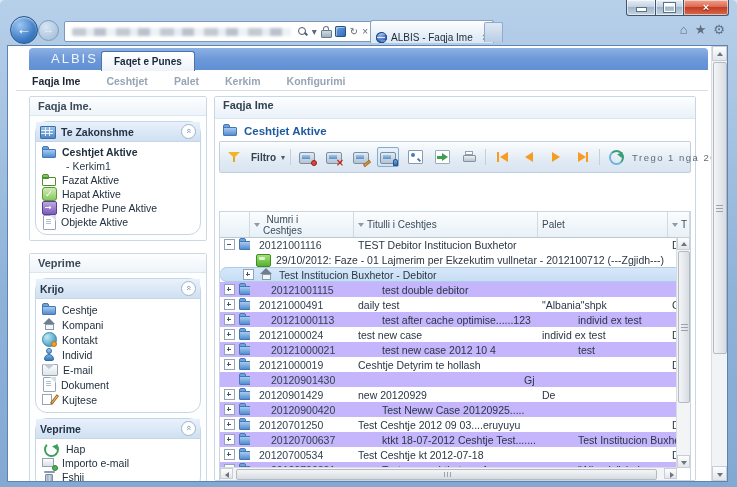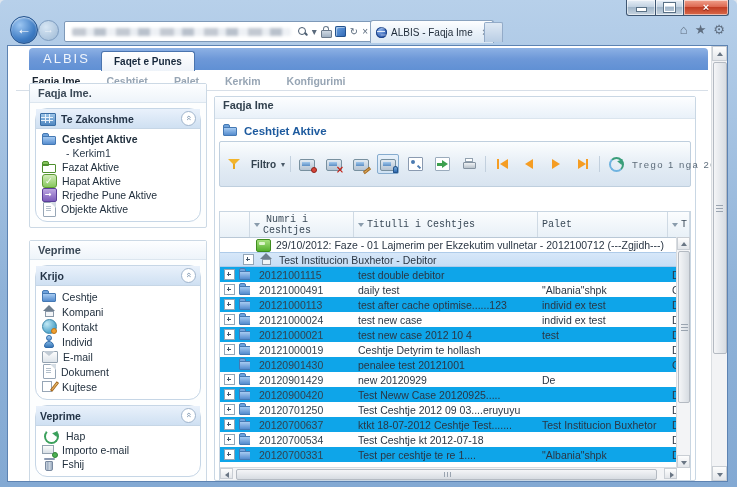--- a/index.html
+++ b/index.html
@@ -33,21 +33,21 @@
   .a-ic{flex:none;margin:0 2px;color:#5a6a7c;font-size:10px;line-height:17px;}
   .ic-mag{position:relative;width:11px;height:11px;flex:none;margin:0 2px;}
   .ic-mag::before{content:"";position:absolute;left:1px;top:1px;width:6px;height:6px;border:1.5px solid #4a5c70;border-radius:50%;}
   .ic-mag::after{content:"";position:absolute;left:7px;top:7px;width:4px;height:2px;background:#4a5c70;transform:rotate(45deg);border-radius:1px;}
   .ic-lock{position:relative;width:10px;height:11px;flex:none;margin:0 2px;}
   .ic-lock::before{content:"";position:absolute;left:2px;top:0;width:4px;height:5px;border:1.5px solid #6a7a8c;border-bottom:none;border-radius:4px 4px 0 0;}
   .ic-lock::after{content:"";position:absolute;left:0;top:4px;width:9px;height:6px;background:linear-gradient(#cfd9e4,#9fb0c2);border:1px solid #6a7a8c;border-radius:1px;}
   .ic-compat{width:11px;height:11px;flex:none;margin:0 2px;border-radius:2px;background:linear-gradient(135deg,#6ea6e4,#2f66b4);
     box-shadow:inset 0 0 0 1px #24538e,inset 2px 2px 0 rgba(255,255,255,.45);}
   .tab{position:absolute;left:370px;top:2px;width:112px;height:22px;background:linear-gradient(180deg,#fdfeff,#e9f1f9 55%,#dbe7f3);
-    border:1px solid #8aa2be;border-bottom:none;border-radius:3px 3px 0 0;display:flex;align-items:center;padding:0 5px;gap:4px;}
+    border:1px solid #8aa2be;border-bottom:none;border-radius:3px 3px 0 0;display:flex;align-items:flex-end;padding:0 5px;gap:4px;}
   .favicon{width:11px;height:11px;border-radius:50%;flex:none;
     background:radial-gradient(circle at 4px 3px,#8fb4ea,#3a66b8 65%,#274d94);box-shadow:inset 0 0 0 1px #1f4487;position:relative;}
   .favicon::after{content:"";position:absolute;left:1px;top:4.5px;width:8px;height:1px;background:rgba(255,255,255,.8);box-shadow:3.5px -3.5px 0 -0.2px rgba(255,255,255,.8),3.5px 3.5px 0 -0.2px rgba(255,255,255,.8);transform:rotate(0deg);}
   .tab-title{flex:1;font-size:10px;color:#1e2a38;white-space:nowrap;overflow:hidden;}
   .tab-close{flex:none;color:#7a8a9c;font-size:10px;font-weight:bold;}
   .newtab{position:absolute;left:484px;top:4px;width:17px;height:19px;background:linear-gradient(180deg,#dfe9f4,#b9cde4);
     border:1px solid #93abc8;border-bottom:none;border-radius:2px 2px 0 0;}
   .br-icons{position:absolute;right:12px;top:2px;display:flex;gap:7px;color:#5f6e80;font-size:13px;}
   .br-icons span{line-height:20px;}
   
@@ -58,29 +58,29 @@
   .sb-btn{position:absolute;left:0;width:15px;height:15px;background:linear-gradient(180deg,#fdfdfd,#e3e6ea);border:1px solid #c9ced4;box-sizing:border-box;}
   .sb-btn.up{top:0;} .sb-btn.down{bottom:0;}
   .tri-up{position:absolute;left:4px;top:5px;border-left:3.5px solid transparent;border-right:3.5px solid transparent;border-bottom:4px solid #6a7684;}
   .tri-down{position:absolute;left:4px;top:6px;border-left:3.5px solid transparent;border-right:3.5px solid transparent;border-top:4px solid #6a7684;}
   .sb-thumb{position:absolute;left:1px;width:12px;border:1px solid #b4bac2;border-radius:2px;
     background:linear-gradient(90deg,#f4f5f7,#d7dce2);}
   .sb-grip{position:absolute;left:2px;top:50%;width:7px;height:1px;background:#9aa4b0;box-shadow:0 -3px 0 #9aa4b0,0 3px 0 #9aa4b0;}
   
   .app-band{position:absolute;left:21px;top:2px;right:4px;height:22px;border-radius:4px 4px 0 0;
     background:linear-gradient(180deg,#8db1e4,#6d98d8 50%,#6090d4);}
-  .brand{position:absolute;left:14px;top:3px;color:#f0f5fc;font-size:13px;letter-spacing:2px;}
+  .brand{position:absolute;left:22px;top:3px;color:#f0f5fc;font-size:13px;letter-spacing:2px;}
   .ws-tab{position:absolute;left:72px;top:3px;height:19px;padding:0 12px;background:linear-gradient(180deg,#ffffff,#eef3f9);
     border:1px solid #4a74ae;border-bottom:none;border-radius:3px 3px 0 0;font-size:10px;font-weight:bold;color:#17283c;line-height:19px;}
   .app-menu{position:absolute;left:24px;top:26px;right:4px;height:17px;display:flex;gap:26px;align-items:center;}
   .menu-item{font-size:10.5px;font-weight:bold;color:#97a5b4;white-space:nowrap;}
   .menu-item.active{color:#1d2733;}
   .hrule{position:absolute;left:8px;top:44px;right:4px;height:1px;background:#d7dfe8;}
   
-  .sidebar{position:absolute;left:21px;top:37px;width:178px;bottom:0;}
+  .sidebar{position:absolute;left:21px;top:50px;width:178px;bottom:0;}
   .spanel{border:1px solid #ccd9e5;background:#fdfefe;border-radius:2px;margin-bottom:12px;}
   .spanel-title{padding:3px 8px;font-size:11px;font-weight:bold;color:#3c4a58;
     background:linear-gradient(180deg,#fdfeff,#eef4fa);border-bottom:1px solid #dce6ef;}
   .sgroup{margin:5px;border:1px solid #c6d6e6;border-radius:12px;background:#fff;}
   .sgroup-hd{display:flex;align-items:center;padding:2px 4px;gap:5px;
     background:linear-gradient(180deg,#e9f1fb,#cfe0f2);border-bottom:1px solid #c6d6e6;}
   .sgroup-hd .ttl{flex:1;font-size:10.5px;font-weight:bold;color:#243447;}
   .collapse-btn{width:13px;height:13px;border:1px solid #9fb4cc;border-radius:50%;background:#fff;
     color:#7a93ae;font-size:9px;line-height:12px;text-align:center;}
   .collapse-btn span{display:inline-block;transform:rotate(90deg);}
@@ -88,42 +88,42 @@
   .sitem{display:flex;align-items:center;gap:5px;height:14px;font-size:10.5px;color:#22303e;white-space:nowrap;}
   .sitem.bold{font-weight:bold;}
   .sitem.sub{padding-left:24px;color:#2d3c4c;}
   .krijo .sitem{height:15px;}
   
   .main{position:absolute;left:206px;top:50px;right:16px;bottom:0;border:1px solid #c9d7e4;border-radius:2px;background:#fff;}
   .main-hd{height:17px;padding:2px 8px;font-size:11px;font-weight:bold;color:#33424f;
     background:linear-gradient(180deg,#fdfeff,#e9f1f9);border-bottom:1px solid #dbe5ee;}
   .section-row{display:flex;align-items:center;gap:6px;padding:5px 8px 4px;}
   .section-link{font-size:11.5px;font-weight:bold;color:#1d5a9e;}
-  .toolbar{margin:0 4px;height:22px;border:1px solid #bfcfde;border-radius:2px;display:flex;align-items:center;gap:5px;padding:11px 4px;
+  .toolbar{margin:0 4px;height:22px;border:1px solid #bfcfde;border-radius:2px;display:flex;align-items:center;gap:5px;padding:4px 4px;
     background:linear-gradient(180deg,#fbfdfe,#e2ebf4 60%,#d8e4f0);}
   .tb-label{font-size:10px;font-weight:bold;color:#33424f;}
   .tb-caret{font-size:8px;color:#4a5a68;}
   .tb-btn{width:20px;height:18px;display:flex;align-items:center;justify-content:center;border:1px solid transparent;border-radius:2px;flex:none;}
   .tb-btn.selected{border-color:#85abce;background:linear-gradient(180deg,#e8f1fa,#cfe2f4);}
   .tb-sep{width:1px;height:16px;background:#c2d0de;flex:none;}
   .tb-paging{margin-left:auto;padding-right:4px;font-size:9.5px;letter-spacing:1.5px;color:#5d6c7a;white-space:nowrap;}
   
   .grid{position:absolute;left:4px;right:4px;top:114px;bottom:0;border:1px solid #c9d6e2;border-bottom:none;overflow:hidden;}
   .ghead{display:flex;height:25px;background:linear-gradient(180deg,#fbfdfe,#e8f0f7);border-bottom:1px solid #b9c8d6;}
-  .gh-cell{border-right:1px solid #cfdae4;font-size:10px;color:#3a4a58;display:flex;align-items:center;gap:3px;padding:0 4px;box-sizing:border-box;font-family:Liberation Mono, monospace;}
+  .gh-cell{border-right:1px solid #cfdae4;font-size:10px;color:#3a4a58;display:flex;align-items:center;gap:3px;padding:0 4px;box-sizing:border-box;}
   .gh-cell .lbl{white-space:pre-line;text-align:center;line-height:11px;}
   .sort-caret{border-left:3.5px solid transparent;border-right:3.5px solid transparent;border-top:4px solid #8a9cac;flex:none;}
   .c-exp{width:30px;flex:none;} .c-num{width:104px;flex:none;} .c-tit{width:184px;flex:none;}
   .c-pal{width:130px;flex:none;} .c-tip{flex:1;overflow:hidden;min-width:0;}
   .grows{position:absolute;left:0;right:0;top:25px;bottom:12px;overflow:hidden;}
   .grow{height:15px;display:flex;align-items:center;font-size:10.5px;color:#2a3644;white-space:nowrap;}
-  .grow.alt{background:#0ea5e9;}
+  .grow.alt{background:#c4b5fd;gap:12px;}
   .grow .cell{padding:0 4px;box-sizing:border-box;overflow:hidden;display:flex;align-items:center;gap:4px;}
   .grow .c-num{padding-left:9px;color:#32424f;}
-  .grow.sel{background:linear-gradient(180deg,#d8e8f9,#c6ddf5);box-shadow:inset 0 1px 0 #aecbe9,inset 0 -1px 0 #aecbe9;}
+  .grow.sel{background:linear-gradient(180deg,#d8e8f9,#c6ddf5);box-shadow:inset 0 1px 0 #aecbe9,inset 0 -1px 0 #aecbe9;border-radius:7px;}
   .indent1{padding-left:36px;display:flex;align-items:center;gap:5px;overflow:hidden;}
   .indent2{padding-left:23px;display:flex;align-items:center;gap:5px;overflow:hidden;}
   .expander{width:9px;height:9px;border:1px solid #93a5b6;background:#fff;position:relative;flex:none;}
   .expander::before{content:"";position:absolute;left:1.5px;top:3.5px;width:4px;height:1px;background:#44566a;}
   .expander.plus::after{content:"";position:absolute;left:3px;top:2px;width:1px;height:4px;background:#44566a;}
   .expander.none{visibility:hidden;}
   
   .tscroll{position:absolute;right:0;top:25px;bottom:12px;width:13px;background:#f3f4f6;border-left:1px solid #d8dce0;}
   .tscroll .sb-btn{width:13px;height:13px;} .tscroll .tri-up{left:3px;top:4px;} .tscroll .tri-down{left:3px;top:5px;}
   .tscroll .sb-thumb{left:1px;width:10px;top:14px;height:150px;}
@@ -433,20 +433,30 @@
               <div class="gh-cell c-pal">
                 <span class="lbl">Palet</span>
               </div>
               <div class="gh-cell c-tip">
                 <span class="sort-caret"></span>
                 <span class="lbl">T</span>
               </div>
             </div>
           <div class="grows" id="grid-rows">
               <div class="grow">
+                <div class="cell c-exp">
+                  <span class="expander minus"></span>
+                  <span class="ic ic-folder-blue"></span>
+                </div>
+                <div class="cell c-num">20121001116</div>
+                <div class="cell c-tit">TEST Debitor Institucion Buxhetor</div>
+                <div class="cell c-pal"></div>
+                <div class="cell c-tip">De</div>
+              </div>
+              <div class="grow">
                 <div class="indent1">
                   <span class="ic ic-faze-green"></span>
                   <span>29/10/2012: Faze - 01 Lajmerim per Ekzekutim vullnetar - 2012100712 (---Zgjidh---)</span>
                 </div>
               </div>
               <div class="grow sel">
                 <div class="indent2">
                   <span class="expander plus"></span>
                   <span class="ic ic-house"></span>
                   <span>Test Institucion Buxhetor - Debitor</span>
@@ -511,21 +521,20 @@
                 <div class="cell c-tit">Ceshtje Detyrim te hollash</div>
                 <div class="cell c-pal"></div>
                 <div class="cell c-tip">De</div>
               </div>
               <div class="grow alt">
                 <div class="cell c-exp">
                   <span class="expander none"></span>
                   <span class="ic ic-folder-blue"></span>
                 </div>
                 <div class="cell c-num">20120901430</div>
-                <div class="cell c-tit">penalee test 20121001</div>
                 <div class="cell c-pal"></div>
                 <div class="cell c-tip">Gj</div>
               </div>
               <div class="grow">
                 <div class="cell c-exp">
                   <span class="expander plus"></span>
                   <span class="ic ic-folder-blue"></span>
                 </div>
                 <div class="cell c-num">20120901429</div>
                 <div class="cell c-tit">new 20120929</div>

